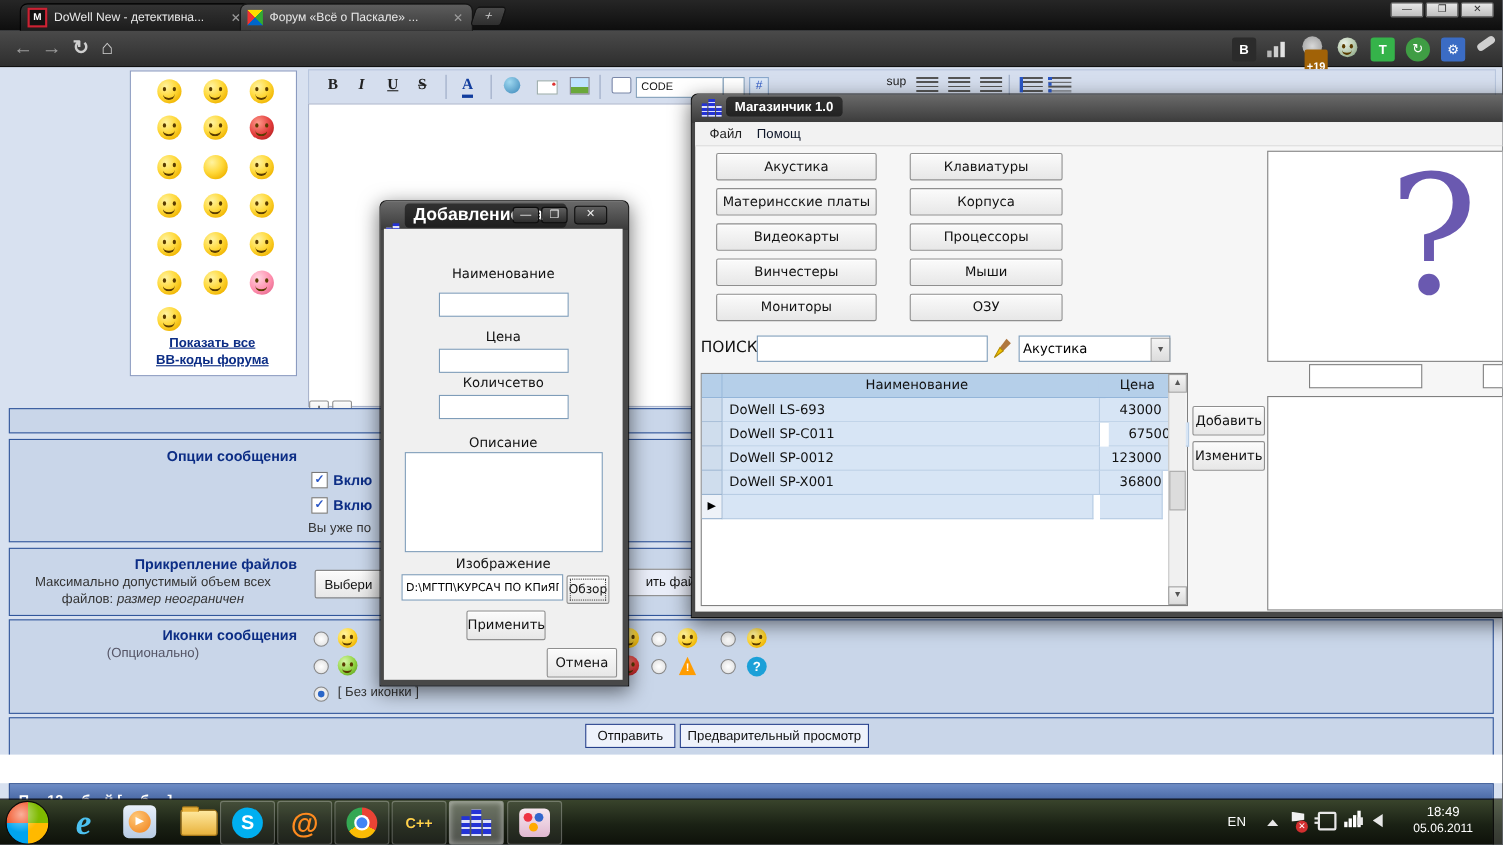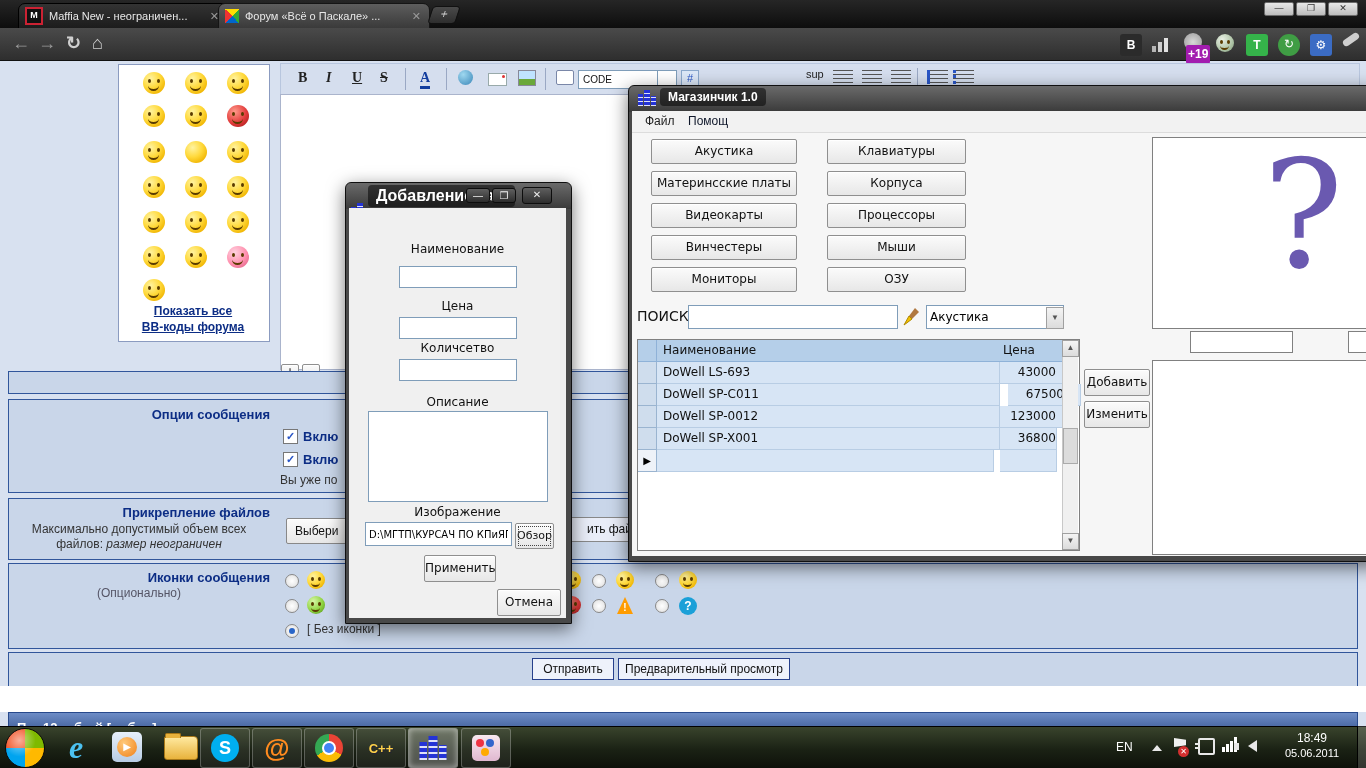--- a/index.html
+++ b/index.html
@@ -19,21 +19,21 @@
           color:#333;font-size:9px;line-height:11px;text-align:center;}
   .toolbar{left:0;top:28px;width:1366px;height:32px;background:linear-gradient(#4a4a4a,#2e2e2e);border-bottom:1px solid #111;}
   .navg{color:#9a9a9a;font-size:18px;font-weight:bold;line-height:22px;}
   .omni{background:#fff;border-radius:3px;border:1px solid #1a1a1a;display:flex;align-items:center;padding:0 6px;}
   .omni .host{color:#111;font-size:13px;}
   .omni .path{color:#8a8a8a;font-size:13px;}
   .globe{width:12px;height:12px;border:1.5px solid #9a9a9a;border-radius:50%;position:relative;}
   .globe:before{content:"";position:absolute;left:0;right:0;top:4px;height:1.5px;background:#9a9a9a;}
   .globe:after{content:"";position:absolute;left:3px;top:0;bottom:0;width:4px;border:1.5px solid #9a9a9a;border-radius:50%;box-sizing:border-box;}
   .extbox{width:22px;height:22px;border-radius:3px;text-align:center;}
-  .badge{background:#a21caf;color:#fff;font-size:12px;font-weight:bold;border-radius:2px;padding:4px 2px;line-height:11px;}
+  .badge{background:#a16207;color:#fff;font-size:10px;font-weight:bold;border-radius:2px;padding:11px 2px;line-height:11px;}
   
   .panel{background:#fff;border:1px solid #8b9bc0;}
   .sm{position:absolute;width:22px;height:22px;border-radius:50%;
       background:radial-gradient(circle at 35% 30%,#fff3a0,#ffd93b 45%,#f0b400 80%,#c78f00);}
   .sm:before{content:"";position:absolute;left:5px;top:7px;width:3px;height:4px;background:#5a3c00;border-radius:50%;box-shadow:9px 0 0 #5a3c00;}
   .sm:after{content:"";position:absolute;left:5px;top:11px;width:11px;height:6px;border-bottom:2px solid #5a3c00;border-radius:0 0 10px 10px;}
   .sm.s18{width:18px;height:18px;}
   .sm.s18:before{left:4px;top:6px;box-shadow:7px 0 0 #5a3c00;}
   .sm.s18:after{left:4px;top:8px;width:9px;}
   .sm.red{background:radial-gradient(circle at 35% 30%,#ff9a8a,#e23b3b 55%,#9c1414);}
@@ -62,21 +62,21 @@
   .blubar span{color:#fff;font-weight:bold;font-size:13px;display:block;margin:7px 0 0 8px;white-space:nowrap;}
   
   .w7{background:linear-gradient(#6a6a6a,#3a3a3a 26px,#484848 26px);border:1px solid #101010;border-radius:6px 6px 0 0;
       box-shadow:0 5px 18px rgba(0,0,0,.55);}
   .tpill{background:rgba(5,5,5,.55);border-radius:4px;color:#fff;font-size:12px;font-weight:bold;
          padding:2px 8px;white-space:nowrap;}
   .client{background:#f6f6f6;}
   .abtn{background:linear-gradient(#fbfbfb,#e7e7e7);border:1px solid #8f8f8f;box-shadow:inset 0 1px 0 #fff;
         border-radius:2px;color:#111;text-align:center;font-family:"DejaVu Sans",sans-serif;font-size:12px;}
   .inp{background:#fff;border:1px solid #7f9db9;font-family:"DejaVu Sans",sans-serif;font-size:12px;padding:0 3px;box-sizing:border-box;}
-  .dj{font-family:"DejaVu Sans",sans-serif;}
+  .dj{font-family:"DejaVu Sans",sans-serif;text-align:center;}
   .gridhead{background:#b5cfe9;border-right:1px solid #8fb2d8;border-bottom:1px solid #8fb2d8;color:#111;}
   .gcell{border-right:1px solid #b8cde4;border-bottom:1px solid #b8cde4;background:#d7e5f5;color:#111;
          font-family:"DejaVu Sans",sans-serif;font-size:12px;line-height:21px;overflow:hidden;white-space:nowrap;}
   .gmark{background:#cfdded;border-right:1px solid #9ab4d0;border-bottom:1px solid #9ab4d0;}
   .sbtn{background:linear-gradient(#f4f4f4,#dcdcdc);border:1px solid #a0a0a0;color:#555;font-size:8px;text-align:center;line-height:14px;}
   .wctl{background:linear-gradient(#5f5f5f,#2d2d2d);border:1px solid #0d0d0d;border-radius:3px;color:#eee;
         text-align:center;font-size:10px;line-height:13px;}
   .bld{position:relative;width:18px;height:16px;}
   .bld i{position:absolute;bottom:0;background:#2433d6;background-image:repeating-linear-gradient(0deg,rgba(255,255,255,.85) 0 1.5px,transparent 1.5px 4px);}
   
@@ -88,21 +88,21 @@
   .wbar{position:absolute;bottom:0;background:#fff;width:3px;}
 </style>
 </head>
 <body>
 
 <div id="screen">
 
   <div class="abs tabstrip"></div>
   <div class="abs tab inactive" style="left:18px;width:196px;">
     <span style="width:14px;height:14px;background:#111;border:2px solid #c23;color:#fff;font-size:9px;font-weight:bold;text-align:center;line-height:13px;">M</span>
-    <span class="ttl">Maffia New - неограничен...</span>
+    <span class="ttl">DoWell New - детективна...</span>
     <span class="tclose">✕</span>
   </div>
   <div class="abs tab active" style="left:218px;width:198px;">
     <span style="width:14px;height:14px;background:conic-gradient(from -45deg,#fd0 0 25%,#3a3 25% 50%,#06c 50% 75%,#e33 75% 100%);"></span>
     <span class="ttl">Форум «Всё о Паскале» ...</span>
     <span class="tclose">✕</span>
   </div>
   <div class="abs newtab" style="left:430px;top:6px;">+</div>
   <div class="abs winbtn" style="left:1264px;top:2px;">—</div>
   <div class="abs winbtn" style="left:1296px;top:2px;">❐</div>

